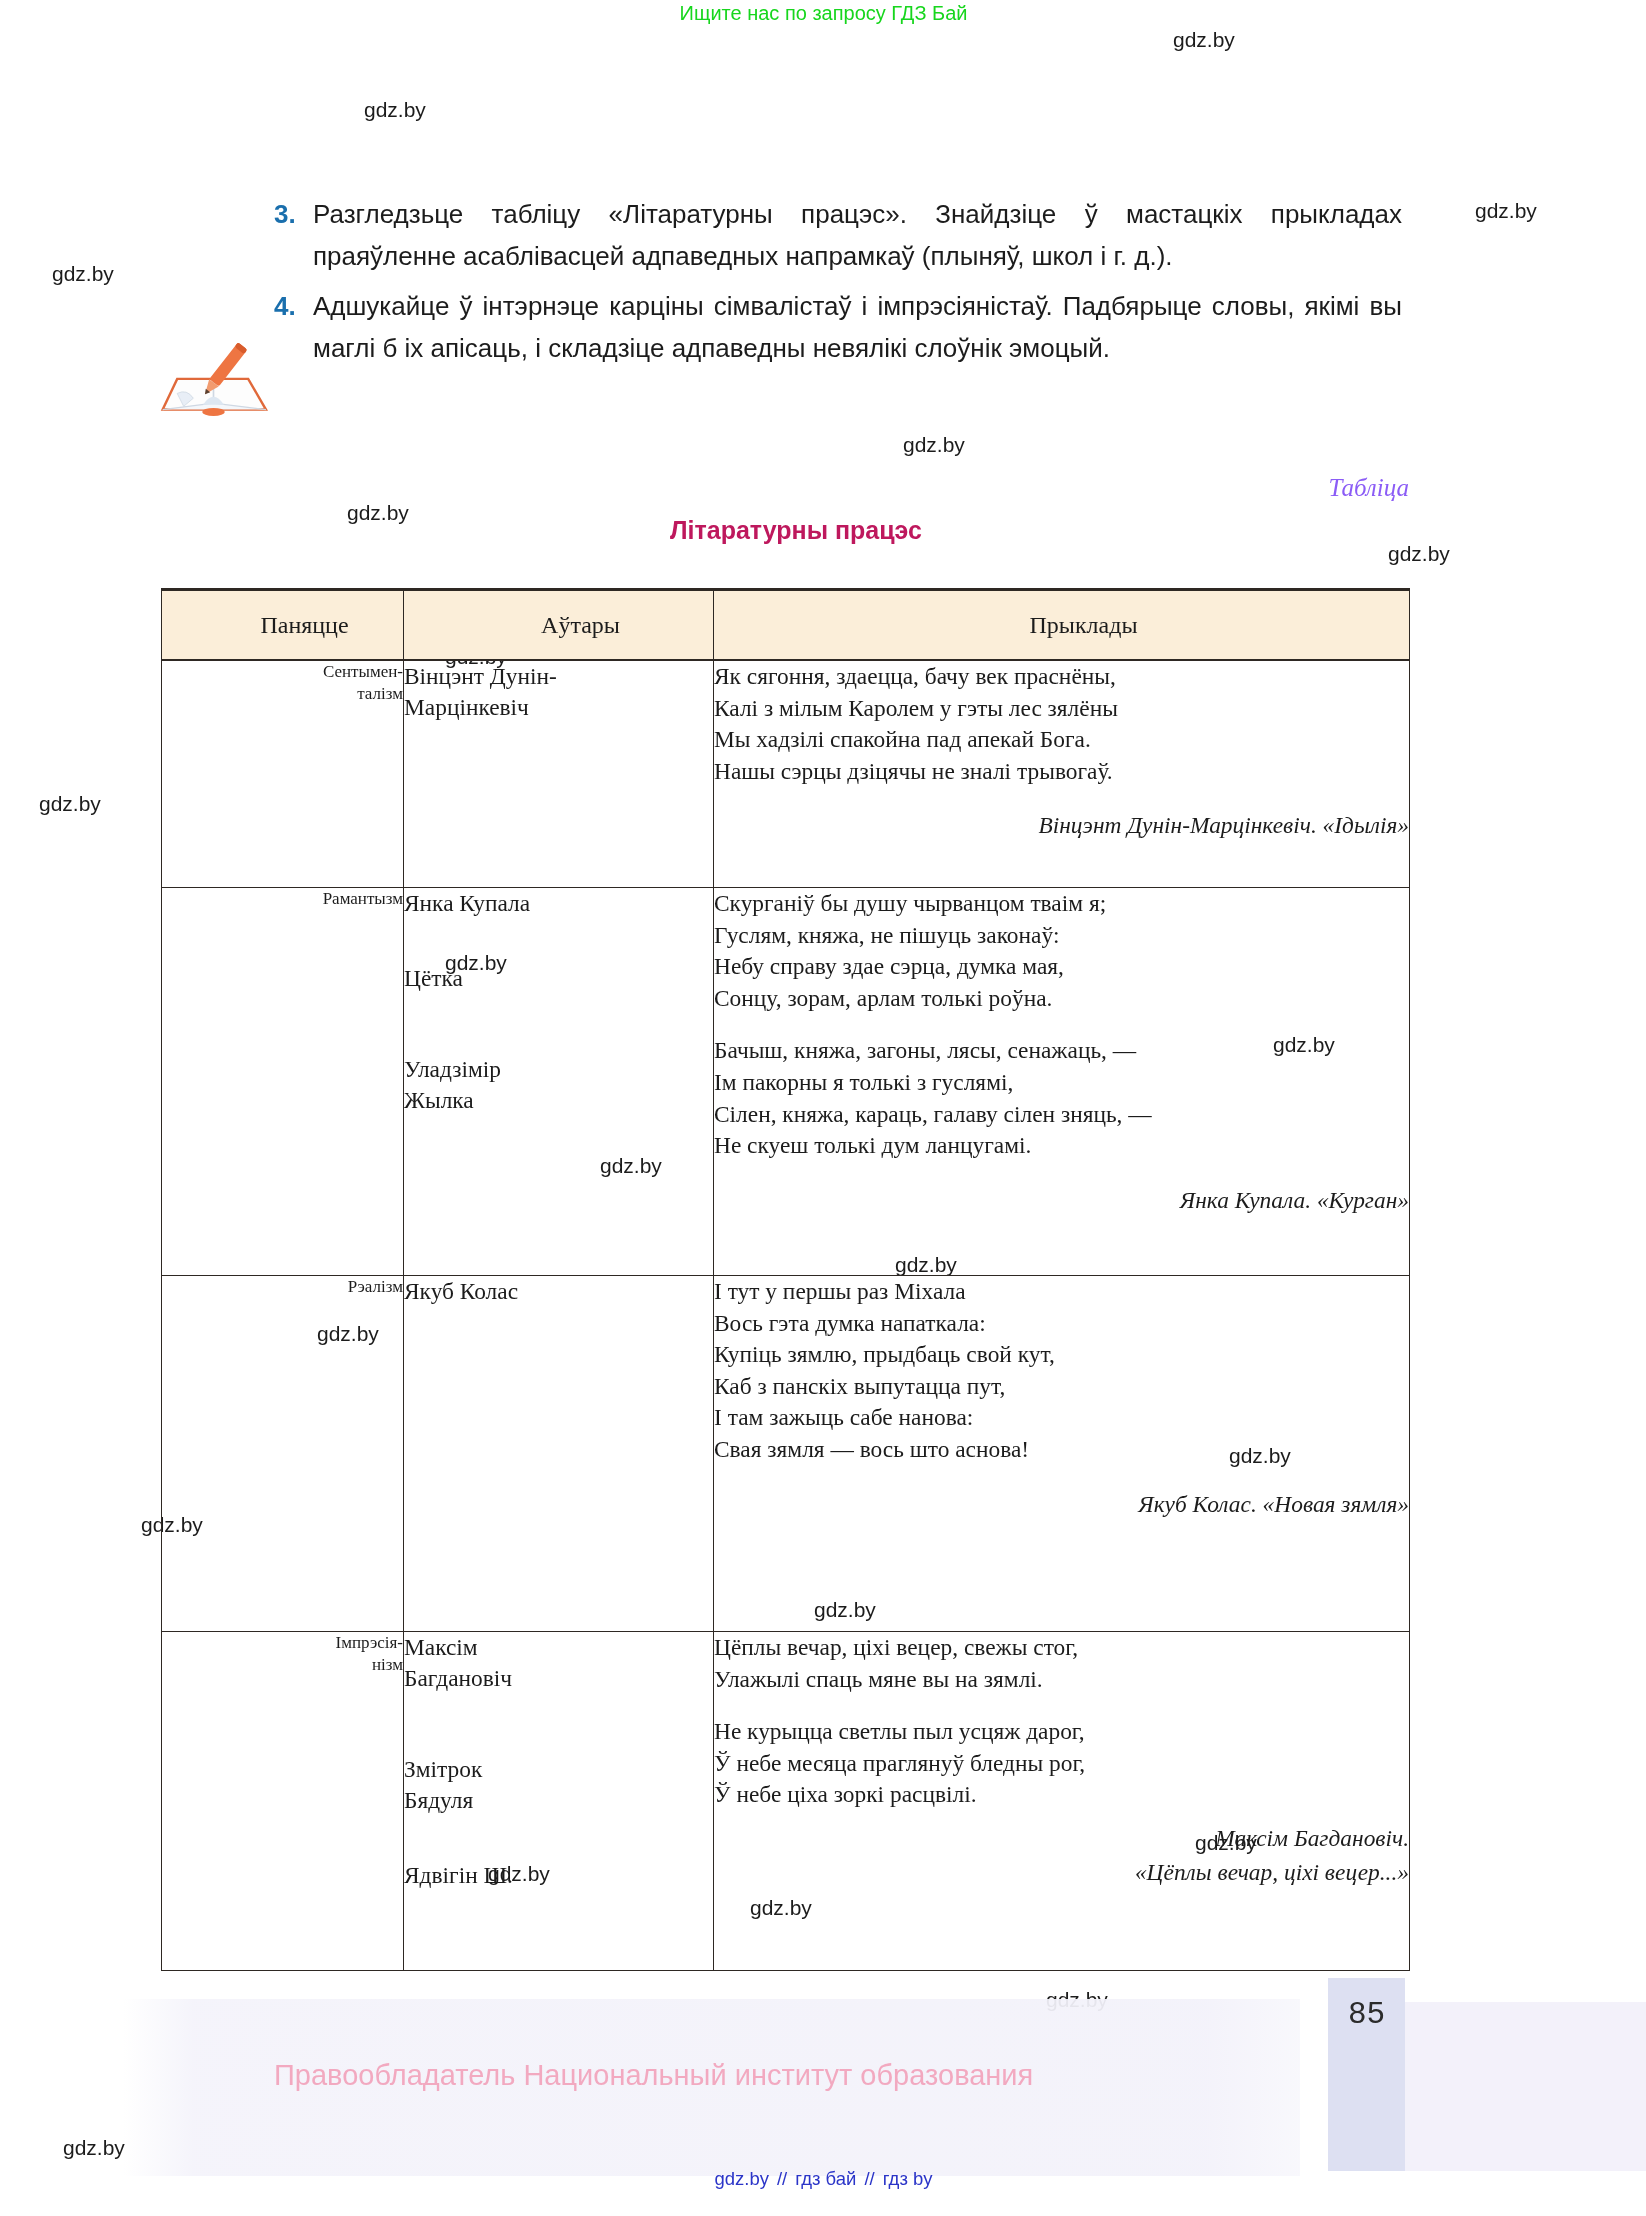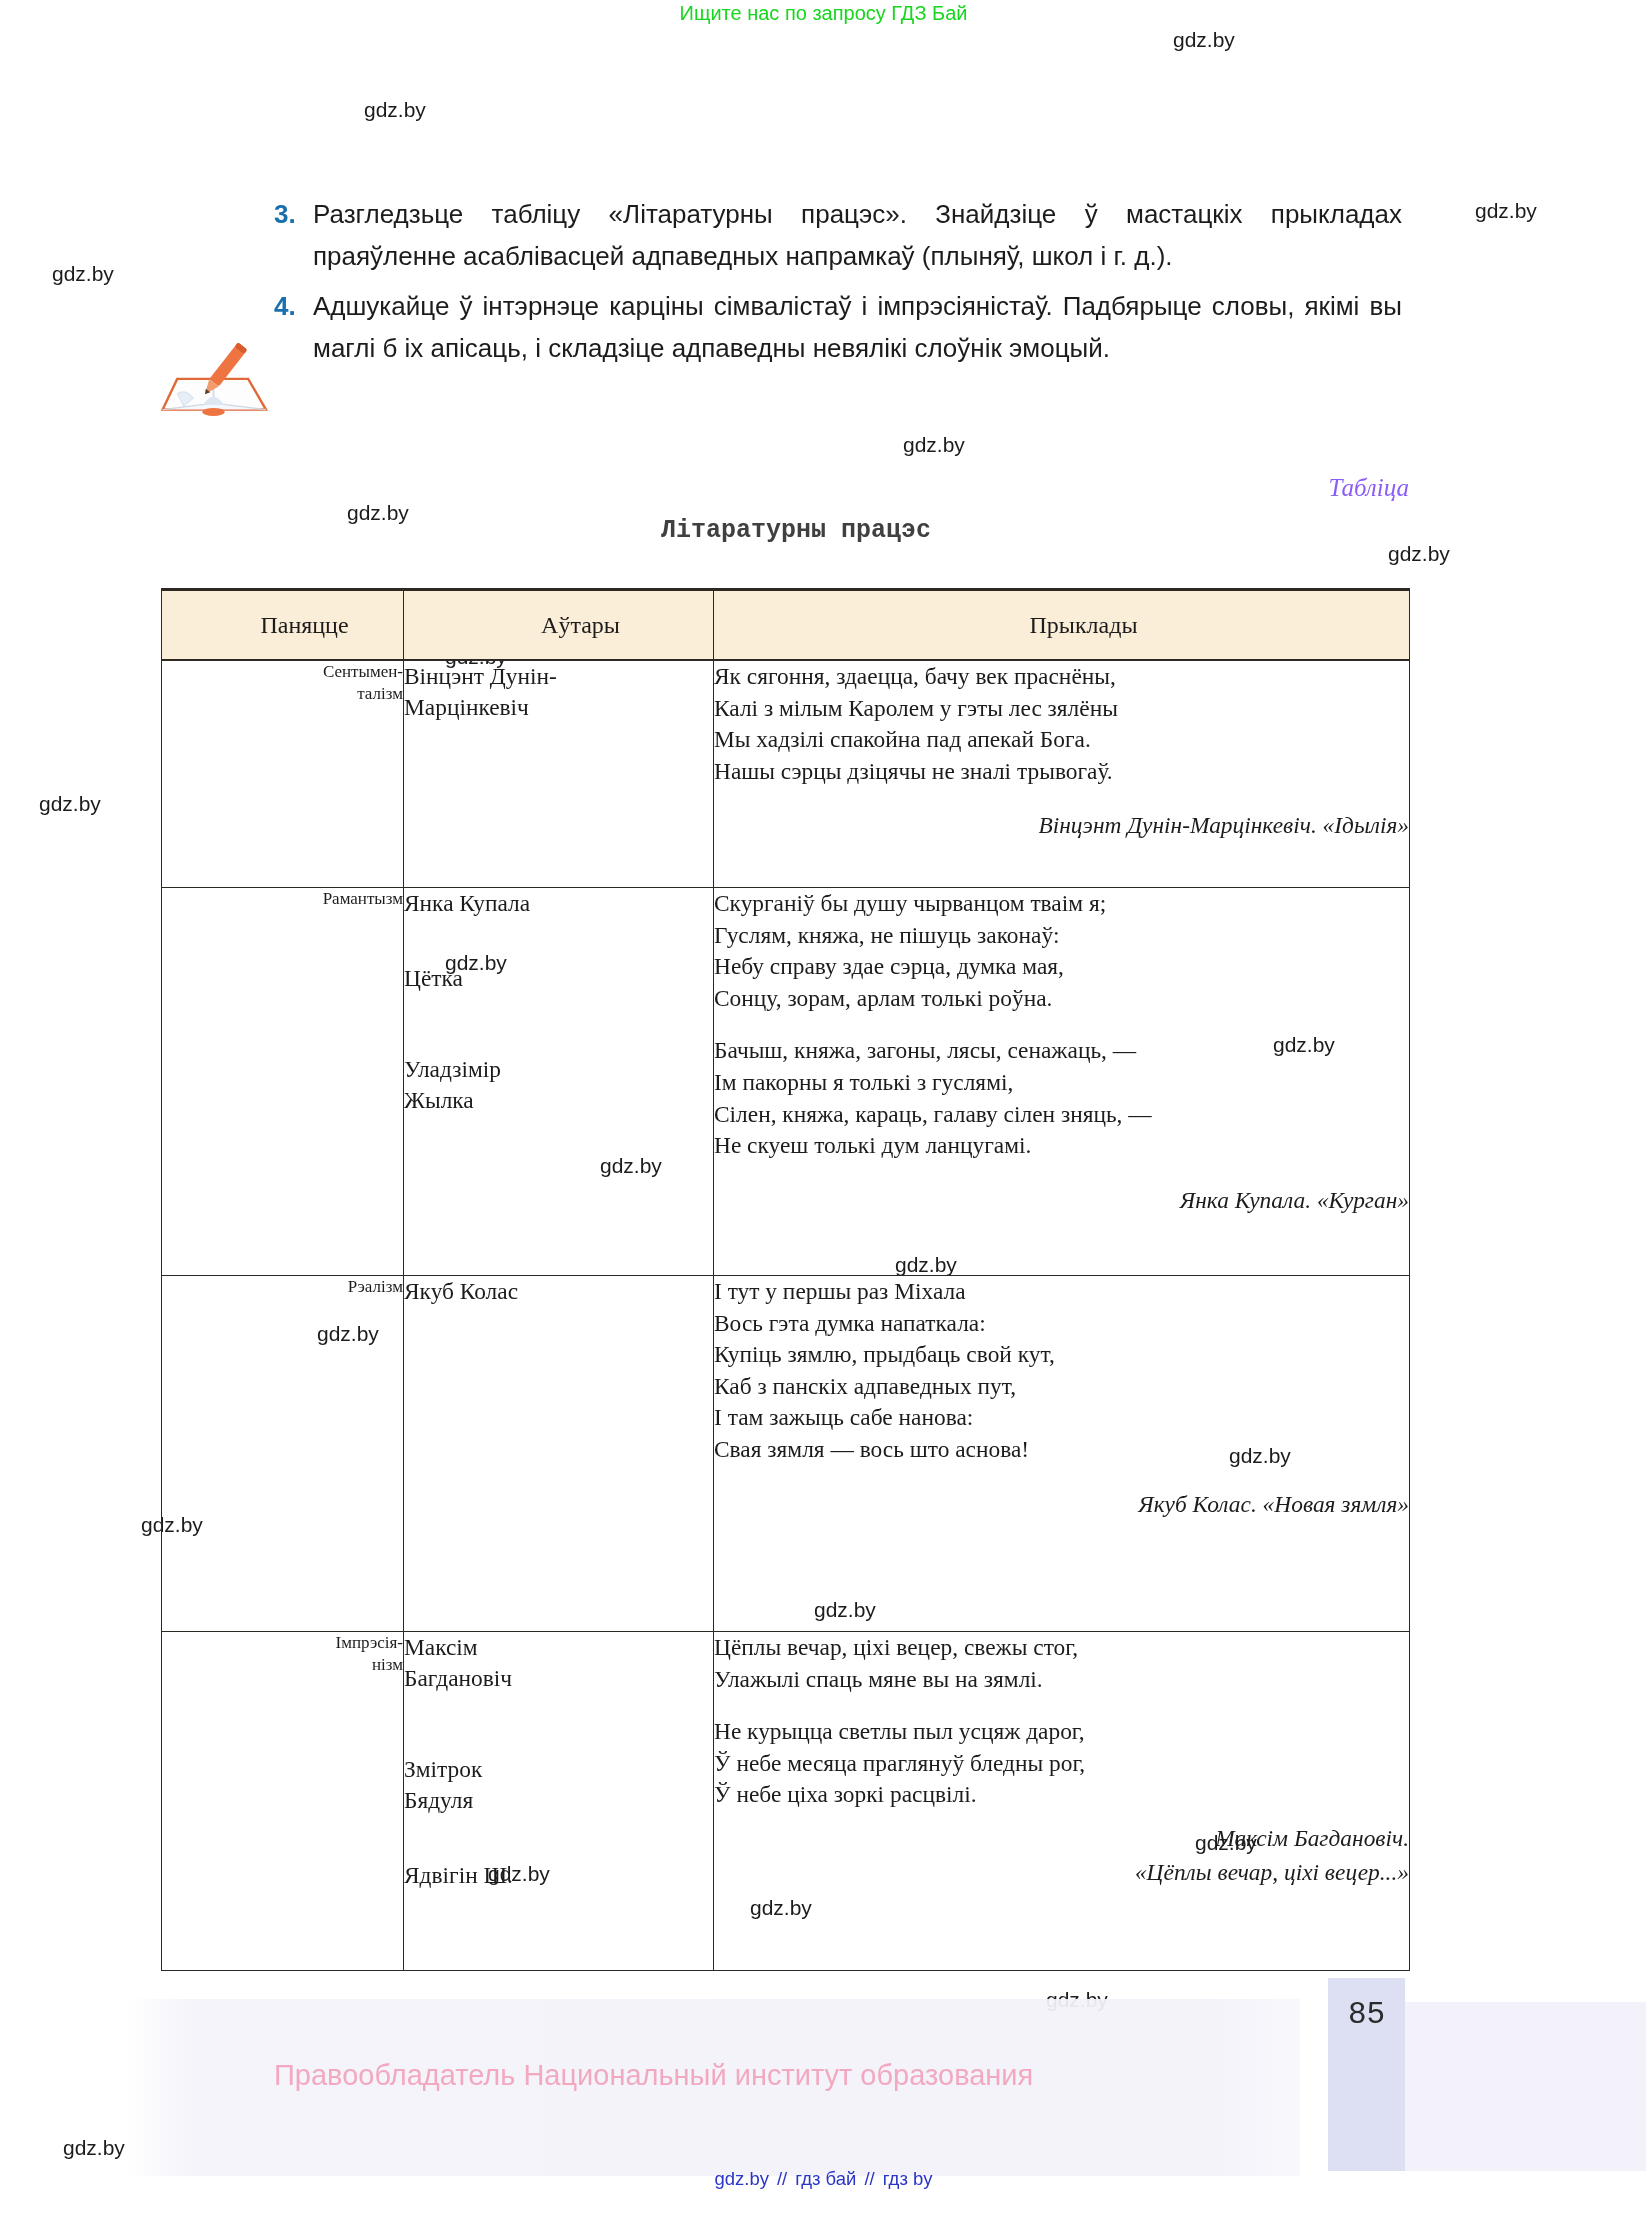--- a/index.html
+++ b/index.html
@@ -91,24 +91,24 @@
     font-style: italic;
     font-size: 25px;
     color: #8b5cf6;
   }
   .table-title {
     position: absolute;
     left: 0;
     top: 516px;
     width: 1592px;
     text-align: center;
-    font-family: Liberation Mono, monospace;
+    font-family: Liberation Sans, sans-serif;
     font-weight: bold;
     font-size: 25px;
-    color: #404040;
+    color: #be185d;
   }
 
   
   .lit-table {
     position: absolute;
     left: 161px;
     top: 588px;
     width: 1248px;
     border-collapse: collapse;
     table-layout: fixed;
@@ -350,21 +350,21 @@
           <td class="cell-term" style="height: 355px;">
             <div>Рэалізм</div>
           </td>
           <td class="cell-auth">
             <div class="auth-name">Якуб Колас</div>
           </td>
           <td class="cell-ex">
             <div class="ex-line">І тут у першы раз Міхала</div>
             <div class="ex-line">Вось гэта думка напаткала:</div>
             <div class="ex-line">Купіць зямлю, прыдбаць свой кут,</div>
-            <div class="ex-line">Каб з панскіх адпаведных пут,</div>
+            <div class="ex-line">Каб з панскіх выпутацца пут,</div>
             <div class="ex-line">І там зажыць сабе нанова:</div>
             <div class="ex-line">Свая зямля — вось што аснова!</div>
             <div class="ex-attrib">Якуб Колас. «Новая зямля»</div>
           </td>
         </tr>
         <tr>
           <td class="cell-term" style="height: 338px;">
             <div>Імпрэсія-</div>
             <div>нізм</div>
           </td>

